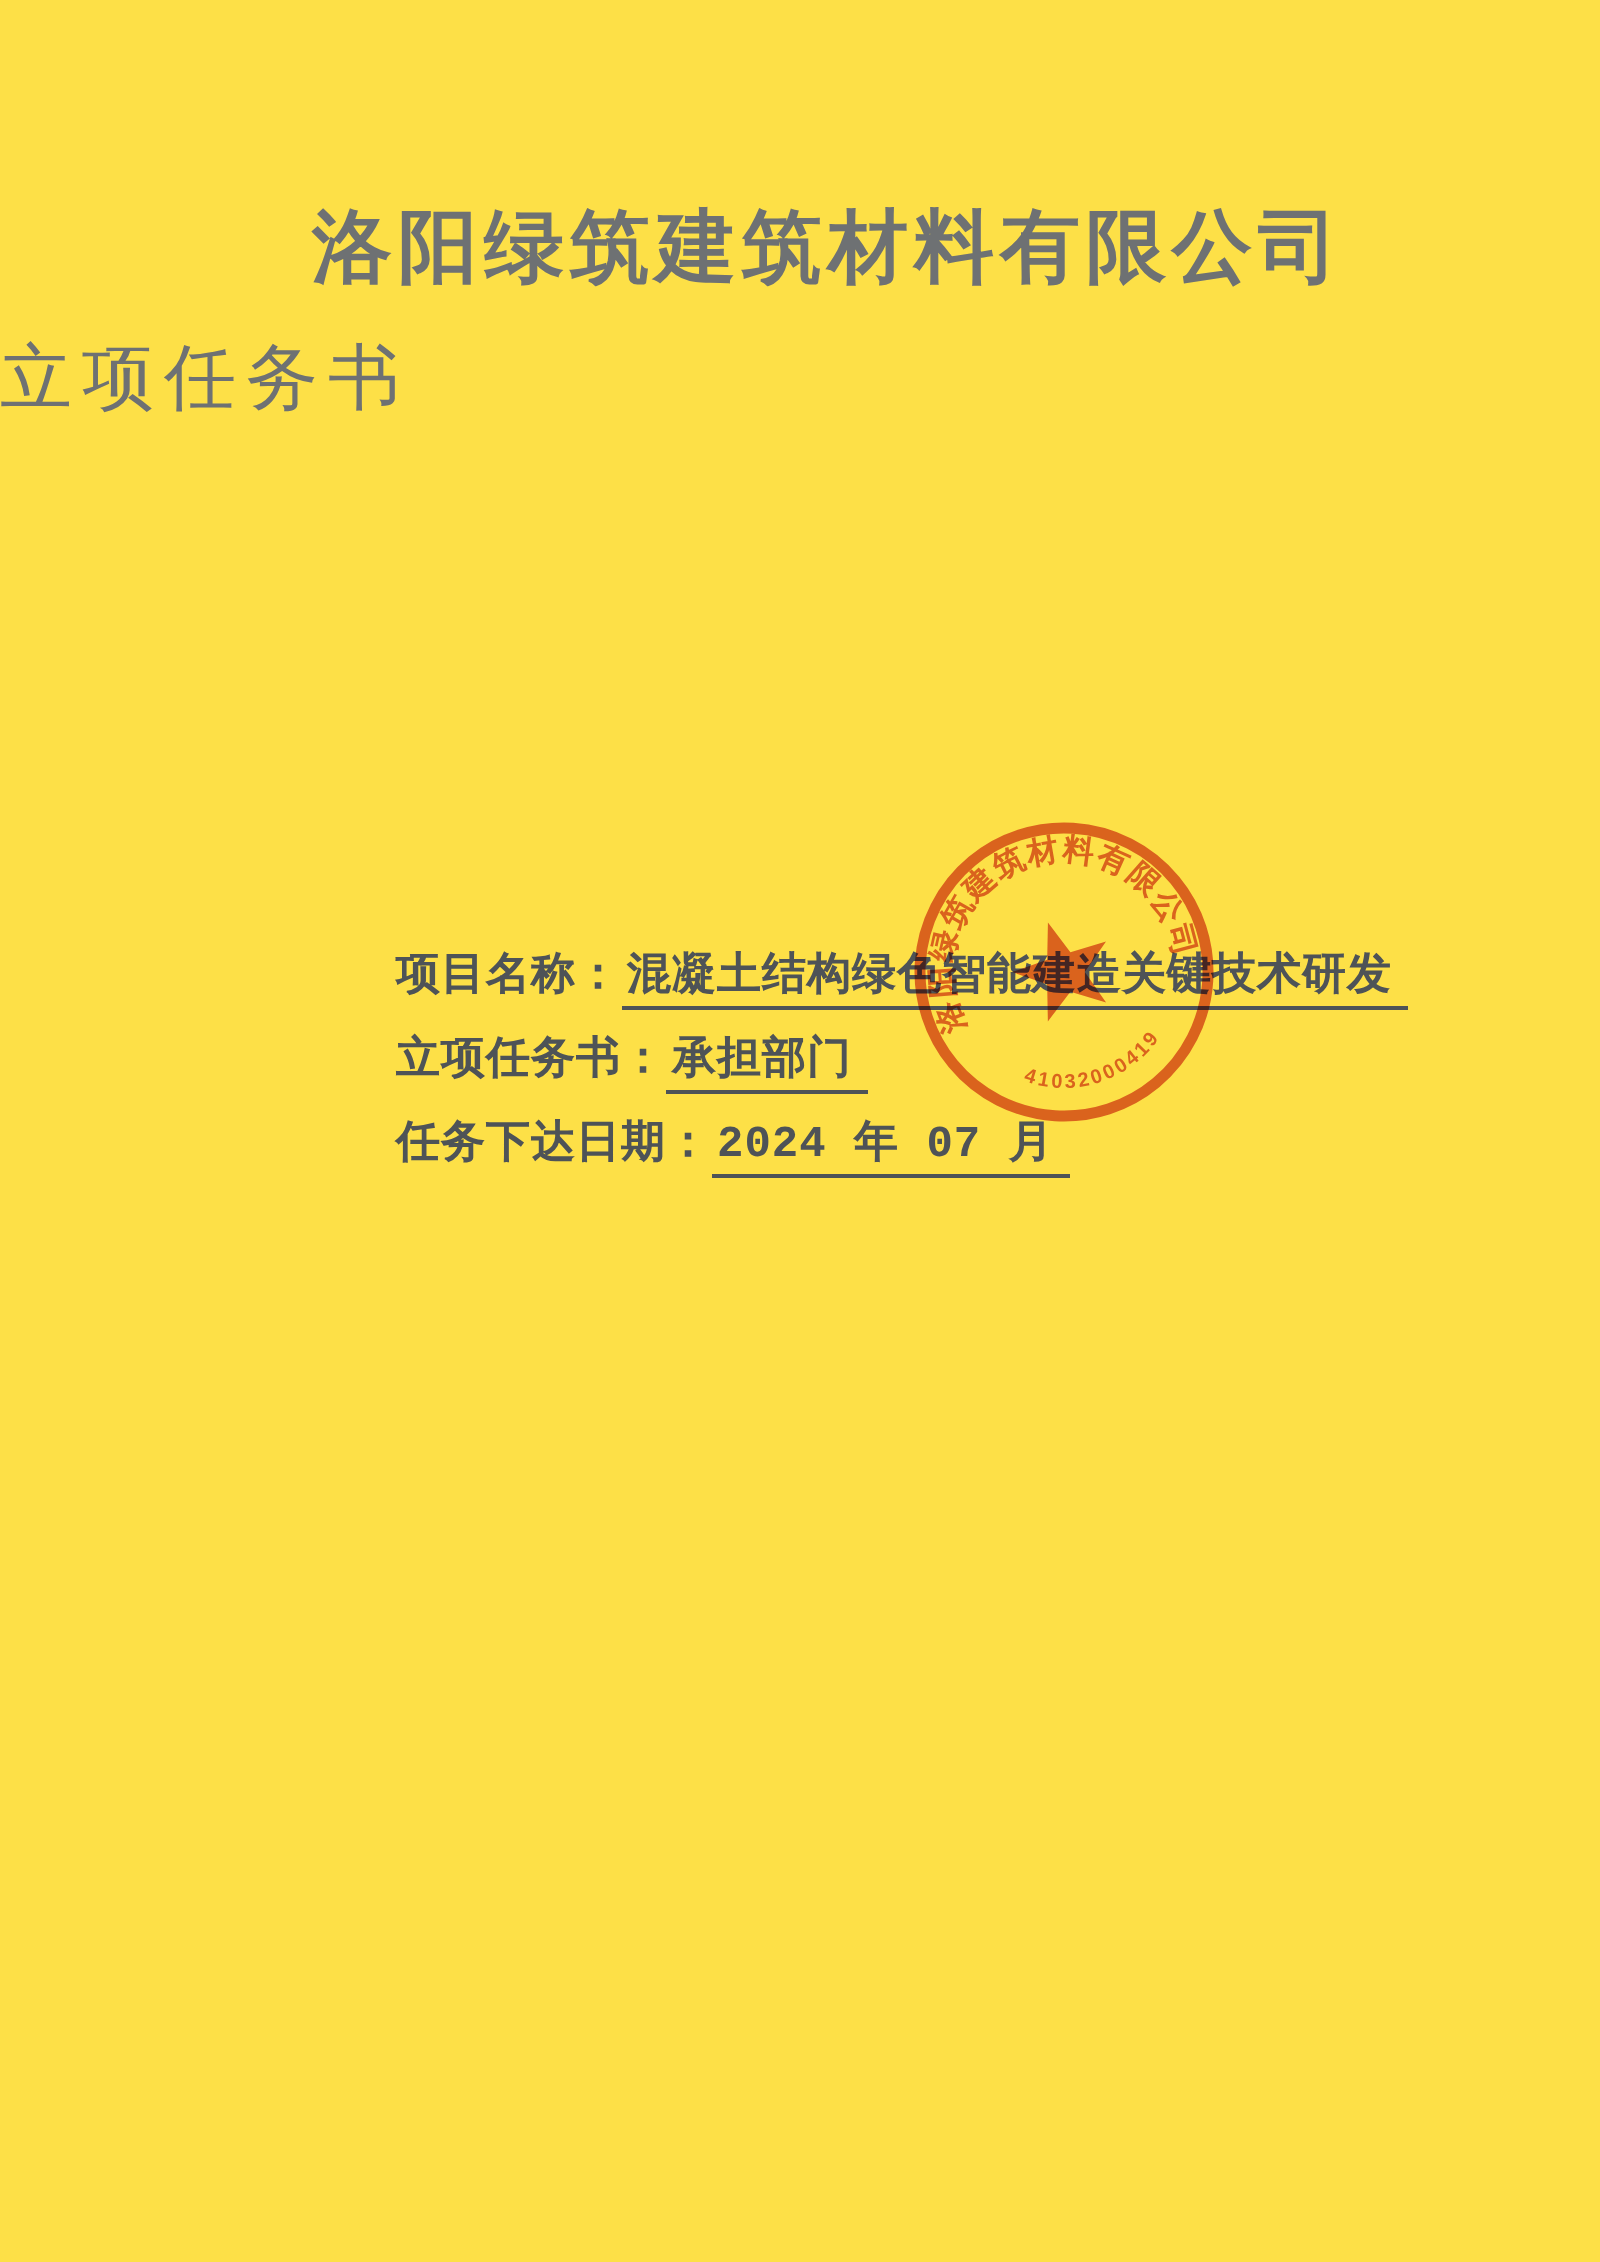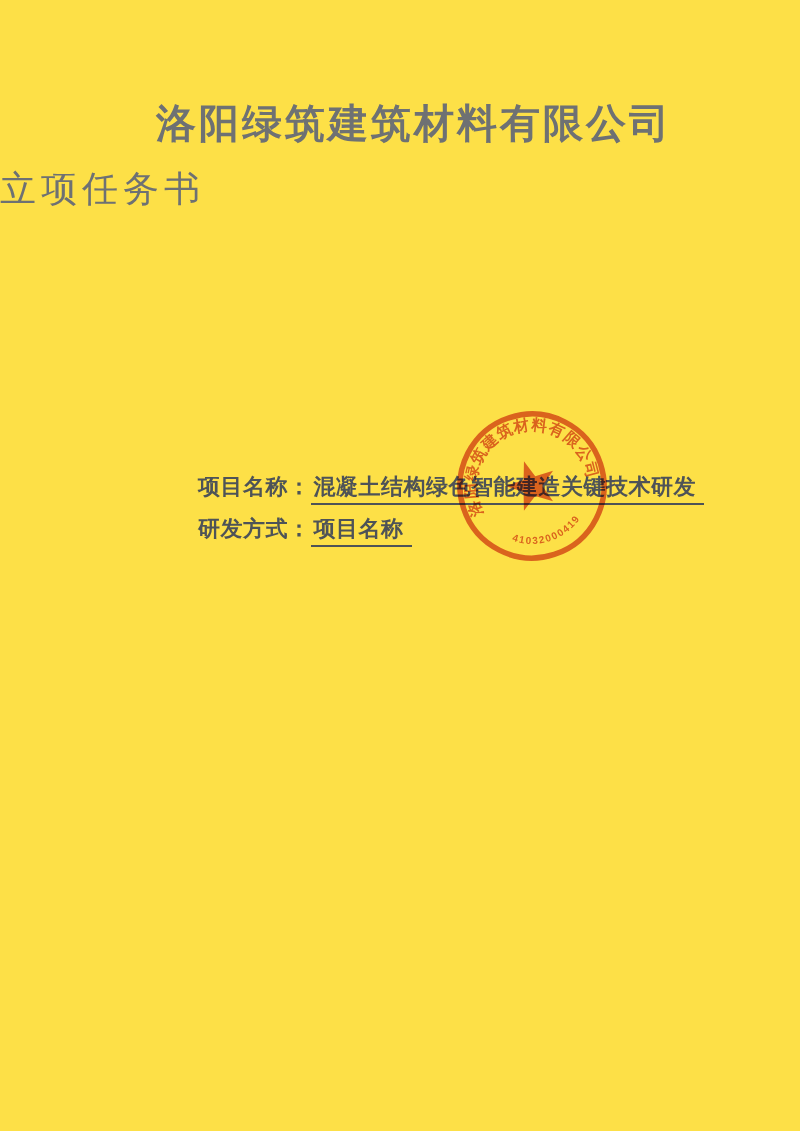--- a/index.html
+++ b/index.html
@@ -64,21 +64,24 @@
 
   <div class="doc-title">洛阳绿筑建筑材料有限公司</div>
 
   <div class="doc-subtitle">立项任务书</div>
 
   <div class="fields">
     <div class="field-row">
       <span class="field-label">项目名称：</span><span class="field-value">混凝土结构绿色智能建造关键技术研发</span>
     </div>
     <div class="field-row">
-      <span class="field-label">研发方式：</span><span class="field-value">项目名称</span>
+      <span class="field-label">立项任务书：</span><span class="field-value">承担部门</span>
+    </div>
+    <div class="field-row">
+      <span class="field-label">任务下达日期：</span><span class="field-value">2024 年 07 月</span>
     </div>
   </div>
 
   <div class="stamp">
     <svg width="160" height="160" viewBox="0 0 160 160">
       <g transform="rotate(-18 80 80)" fill="#d6584a" stroke="none">
 
         <circle cx="80" cy="80" r="72" fill="none" stroke="#d6584a" stroke-width="5.5"></circle>
 
         <polygon points="80,54 86.1,71.6 104.7,72 89.9,83.2 95.3,101 80,90.4 64.7,101 70.1,83.2 55.3,72 73.9,71.6"></polygon>

